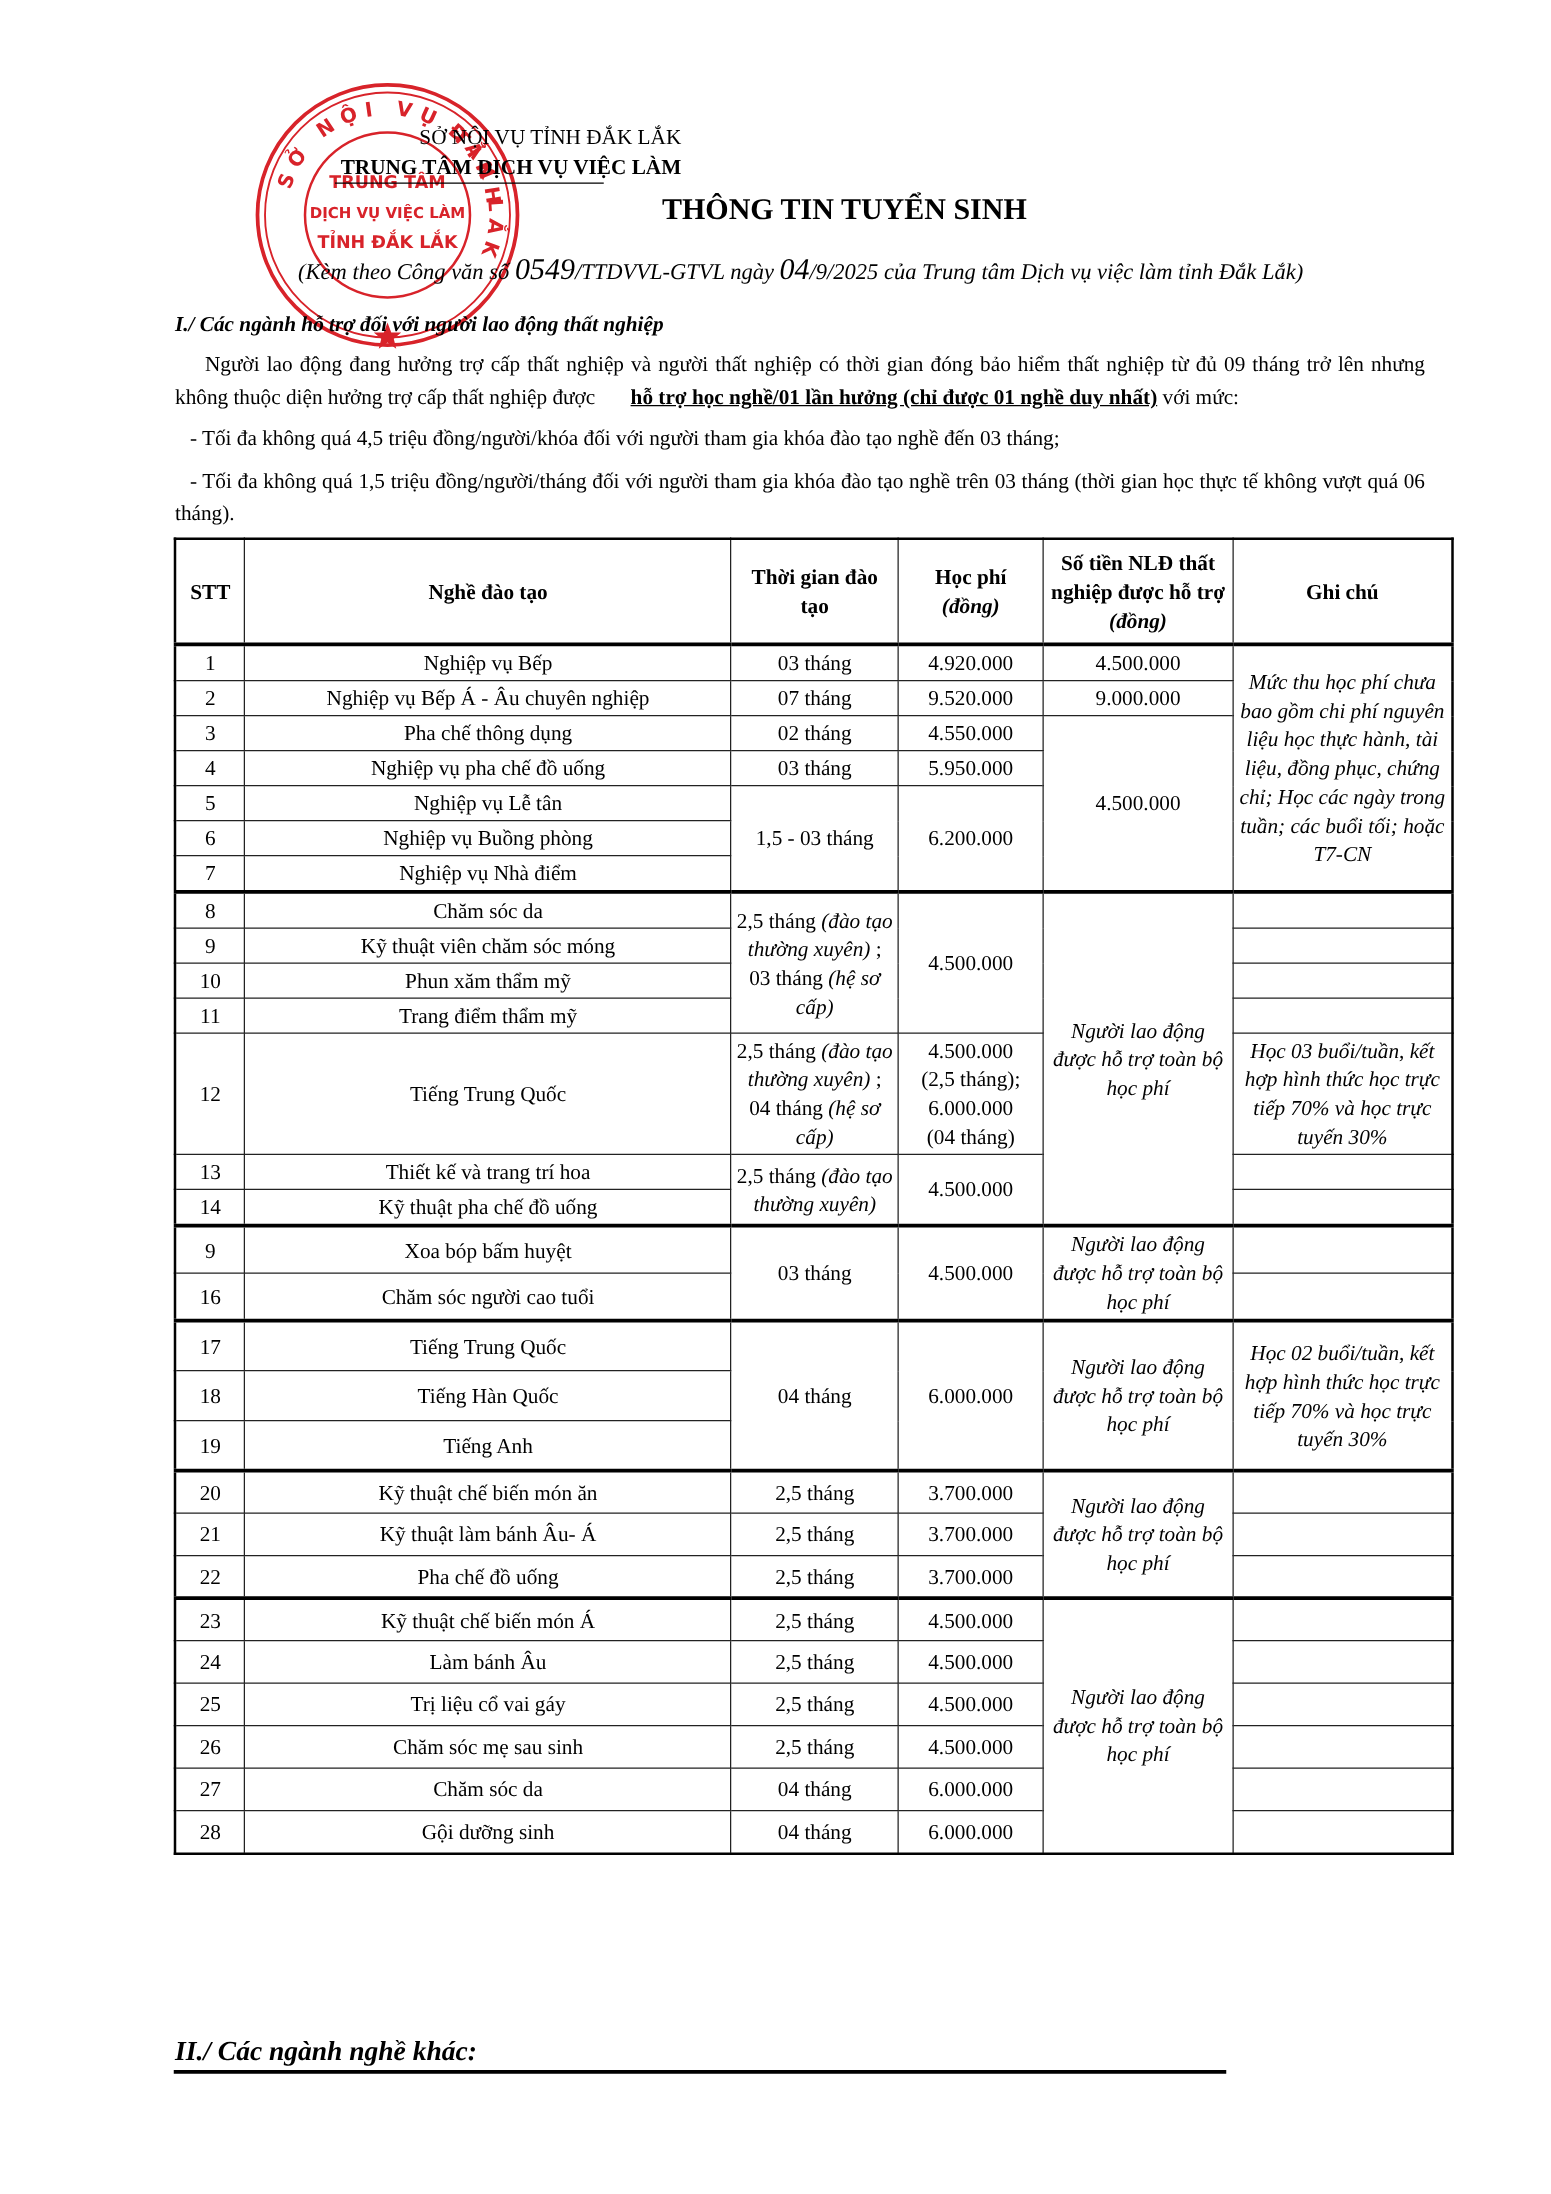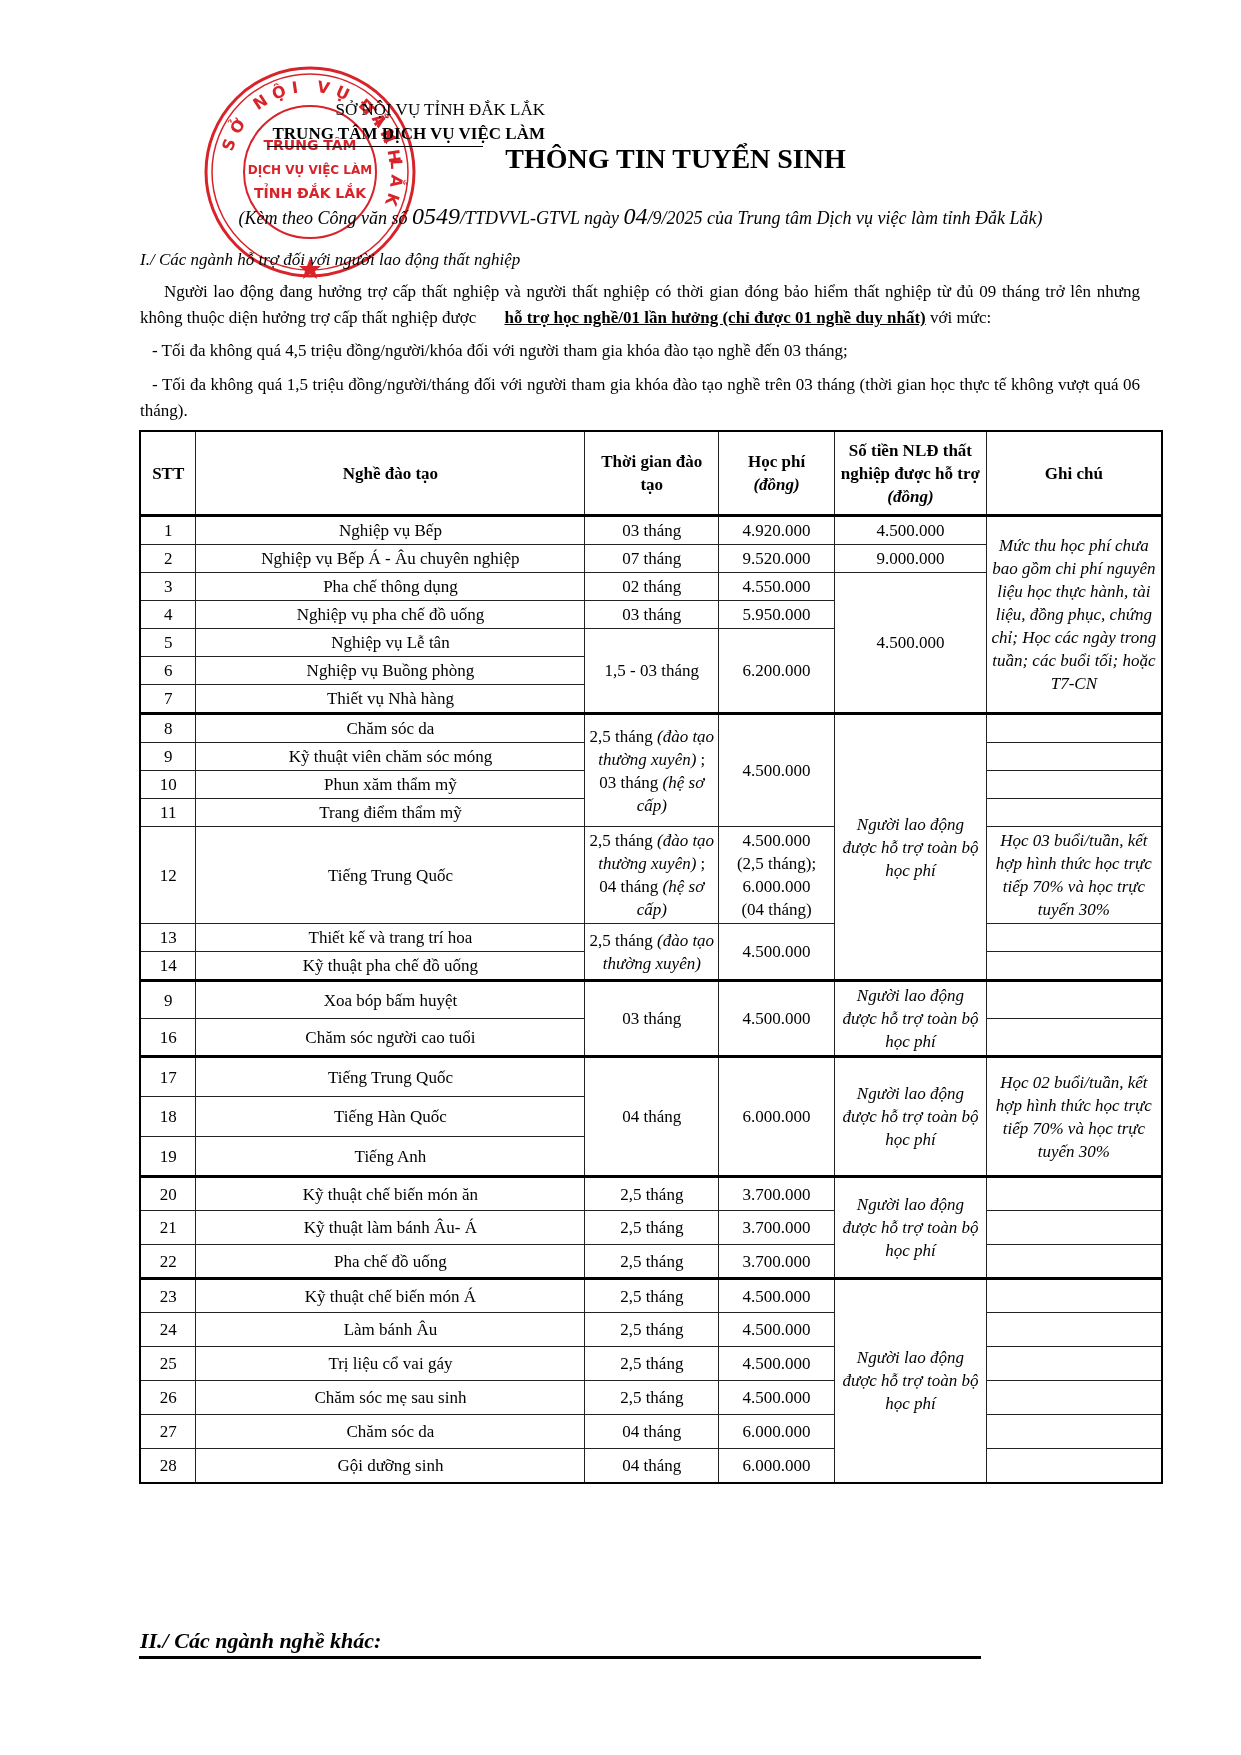--- a/index.html
+++ b/index.html
@@ -2,24 +2,24 @@
 <html><head>
 <meta charset="utf-8">
 <style>
   html, body { margin: 0; padding: 0; background: #ffffff; }
   body { width: 1241px; height: 1755px; position: relative; overflow: hidden;
          font-family: "Liberation Serif", "DejaVu Serif", serif; color: #000; }
   .stamp { position: absolute; left: 200px; top: 62px; width: 220px; height: 220px; }
   .agency { position: absolute; left: 205px; top: 98px; width: 340px; text-align: right; font-size: 17px; line-height: 24px; }
   .agency .l2 { font-weight: bold; }
   .agency .rule { margin: 0 auto; width: 215px; border-top: 1px solid #000; }
-  .title { position: absolute; left: 0; width: 1241px; top: 143px; text-align: center; font-size: 28px; font-weight: bold; padding-left: 110px; box-sizing: border-box; }
+  .title { position: absolute; left: 0; width: 1241px; top: 155px; text-align: center; font-size: 24px; font-weight: bold; padding-left: 110px; box-sizing: border-box; }
   .subtitle { position: absolute; left: 0; width: 1171px; top: 203px; text-align: center; font-size: 18px; font-style: italic; padding-left: 110px; box-sizing: border-box; }
   .subtitle .big { font-size: 24px; font-style: italic; }
-  .sec1 { position: absolute; left: 140px; top: 250px; font-size: 17px; font-style: italic; font-weight: normal; }
+  .sec1 { position: absolute; left: 140px; top: 250px; font-size: 17px; font-style: italic; font-weight: bold; }
   .para { position: absolute; left: 140px; width: 1000px; font-size: 17px; line-height: 26px; text-align: justify; }
   .p1 { top: 279px; text-indent: 24px; }
   .p1 .emph { font-weight: bold; text-decoration: underline; margin-left: 24px; }
   .p2 { top: 338px; text-indent: 12px; }
   .p3 { top: 372px; text-indent: 12px; }
   table.main { position: absolute; left: 139px; top: 430px; width: 1024px; border-collapse: collapse; font-size: 17px; }
   table.main td, table.main th { border: 1px solid #222; padding: 2px 4px; text-align: center; vertical-align: middle; line-height: 23px; }
   table.main th { font-weight: bold; height: 78px; border-bottom: 3px solid #000; }
   table.main th i { font-weight: bold; }
   table.main { border: 2px solid #000; }
@@ -126,21 +126,21 @@
     <td rowspan="3">6.200.000</td>
   </tr>
 
   <tr>
     <td>6</td>
     <td class="name">Nghiệp vụ Buồng phòng</td>
   </tr>
 
   <tr>
     <td>7</td>
-    <td class="name">Thiết vụ Nhà hàng</td>
+    <td class="name">Nghiệp vụ Nhà điểm</td>
   </tr>
 
   <tr class="grp-top">
     <td>8</td>
     <td class="name">Chăm sóc da</td>
     <td rowspan="4"><span>2,5 tháng </span><span class="it">(đào tạo thường xuyên)</span><span> ;</span><br><span>03 tháng </span><span class="it">(hệ sơ cấp)</span></td>
     <td rowspan="4">4.500.000</td>
     <td rowspan="7" class="sup-i">Người lao động được hỗ trợ toàn bộ học phí</td>
     <td></td>
   </tr>

